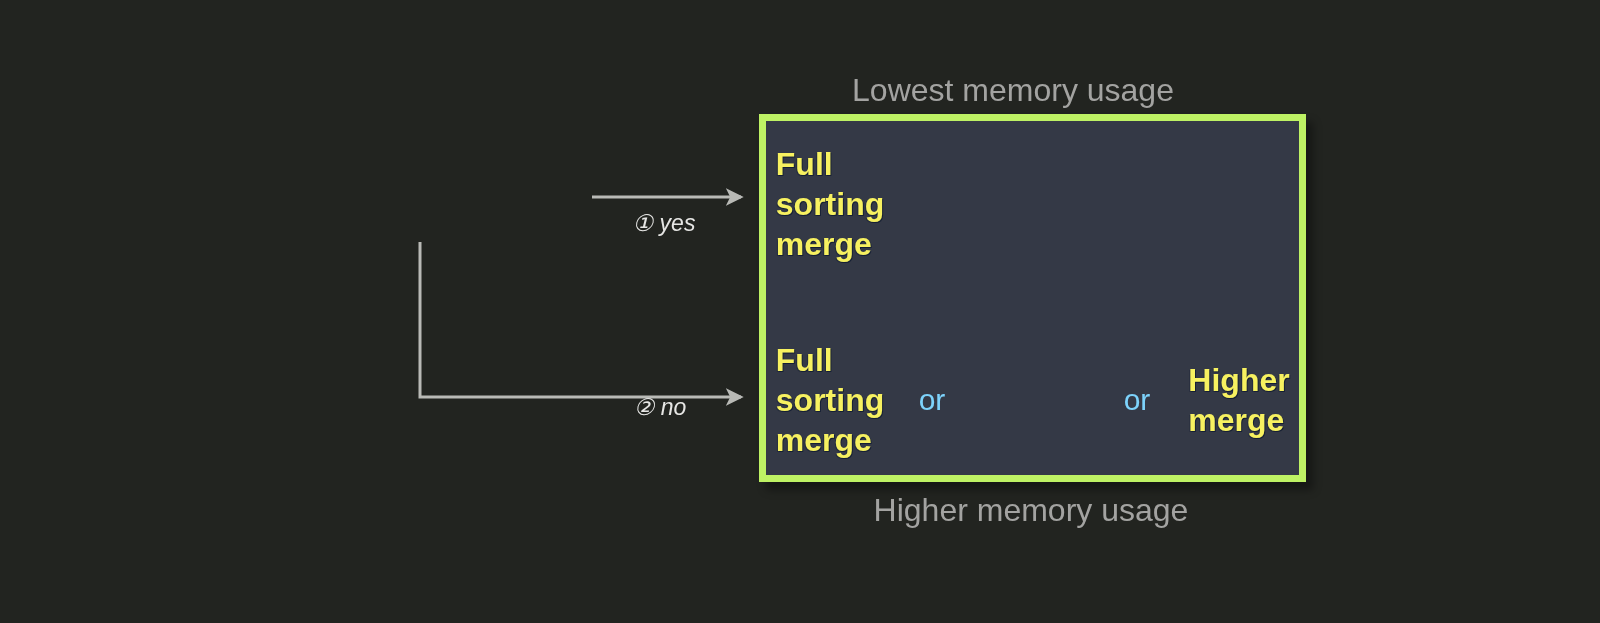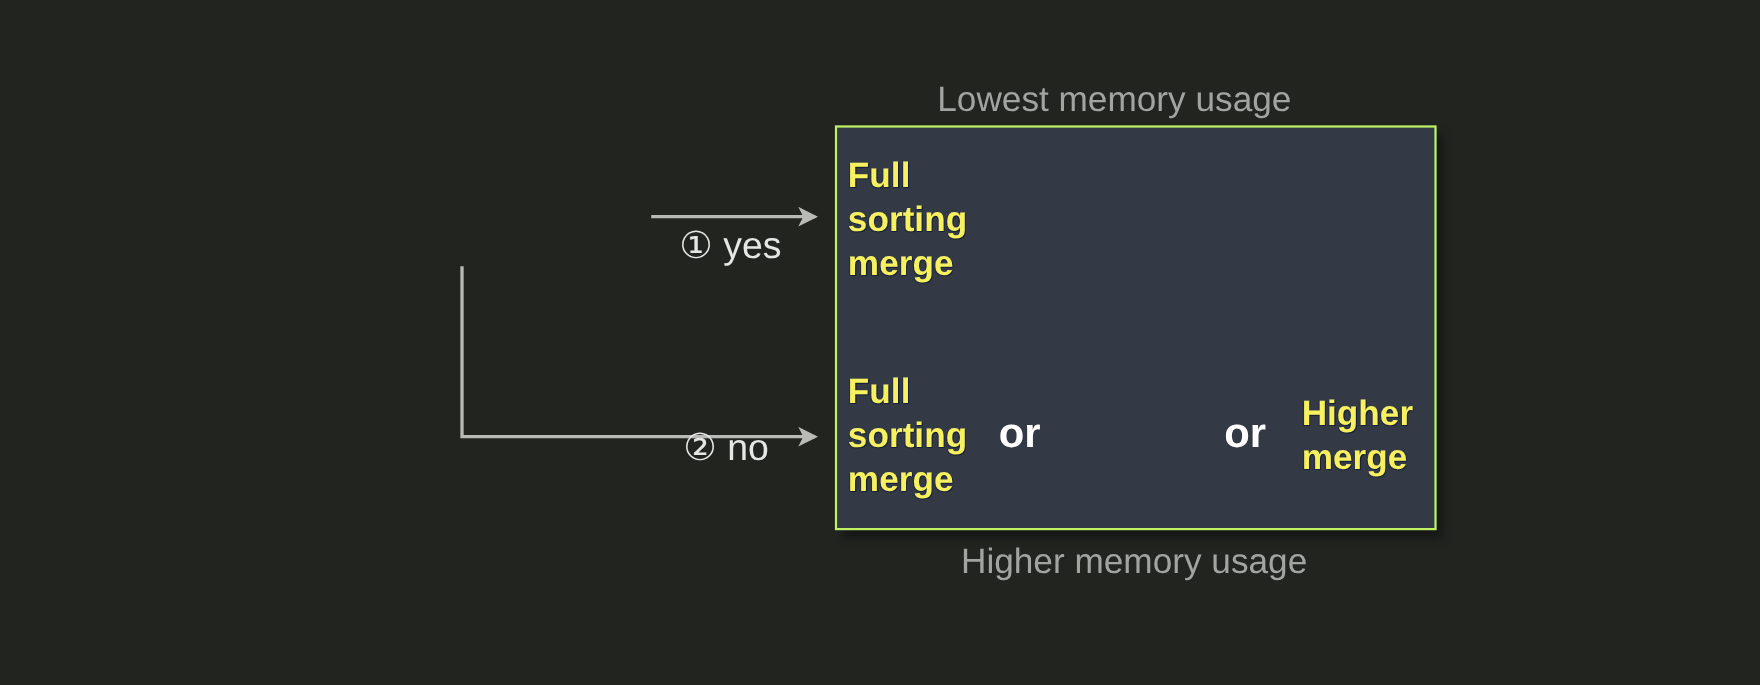--- a/index.html
+++ b/index.html
@@ -23,59 +23,59 @@
   }
   .question {
     left: 418px;
     top: 196px;
     color: #e3e3e1;
     font-size: 33px;
     line-height: 40px;
   }
   .branch-label {
     color: #e6e6e4;
-    font-size: 34px;
+    font-size: 23px;
     white-space: nowrap;
+    font-style: italic;
   }
   .branch-yes { left: 664px; top: 223px; }
   .branch-no  { left: 660px; top: 407px; }
   .caption {
     color: #a3a3a1;
     font-size: 32px;
     white-space: nowrap;
   }
   .caption-top    { left: 1013px; top: 90px;  }
   .caption-bottom { left: 1031px; top: 510px; }
   .algo-box {
     position: absolute;
     left: 759px;
     top: 114px;
     width: 547px;
     height: 368px;
     background: #343946;
-    border: 2px solid #bef264;
+    border: 7px solid #bef264;
     box-sizing: border-box;
     box-shadow: 7px 8px 8px rgba(0, 0, 0, 0.35);
   }
   .algo {
     color: #f7f160;
     font-size: 32px;
     font-weight: bold;
     line-height: 40px;
     text-shadow: 1px 1px 0 rgba(18, 28, 50, 0.85), -1px 1px 0 rgba(18, 28, 50, 0.45);
   }
   
   .algo-sorted-full   { left: 64px;  top: 83px;  }
   .algo-unsorted-full { left: 64px;  top: 279px; }
   .algo-grace         { left: 273px; top: 279px; }
   .algo-partial       { left: 473px; top: 279px; }
   .or-sep {
-    color: #ffffff;
-    font-size: 38px;
-    font-weight: bold;
+    color: #7dd3fc;
+    font-size: 30px;
   }
   .or-1 { left: 166px; top: 279px; }
   .or-2 { left: 371px; top: 279px; }
   svg.connectors {
     position: absolute;
     left: 0;
     top: 0;
     pointer-events: none;
   }
 </style>

